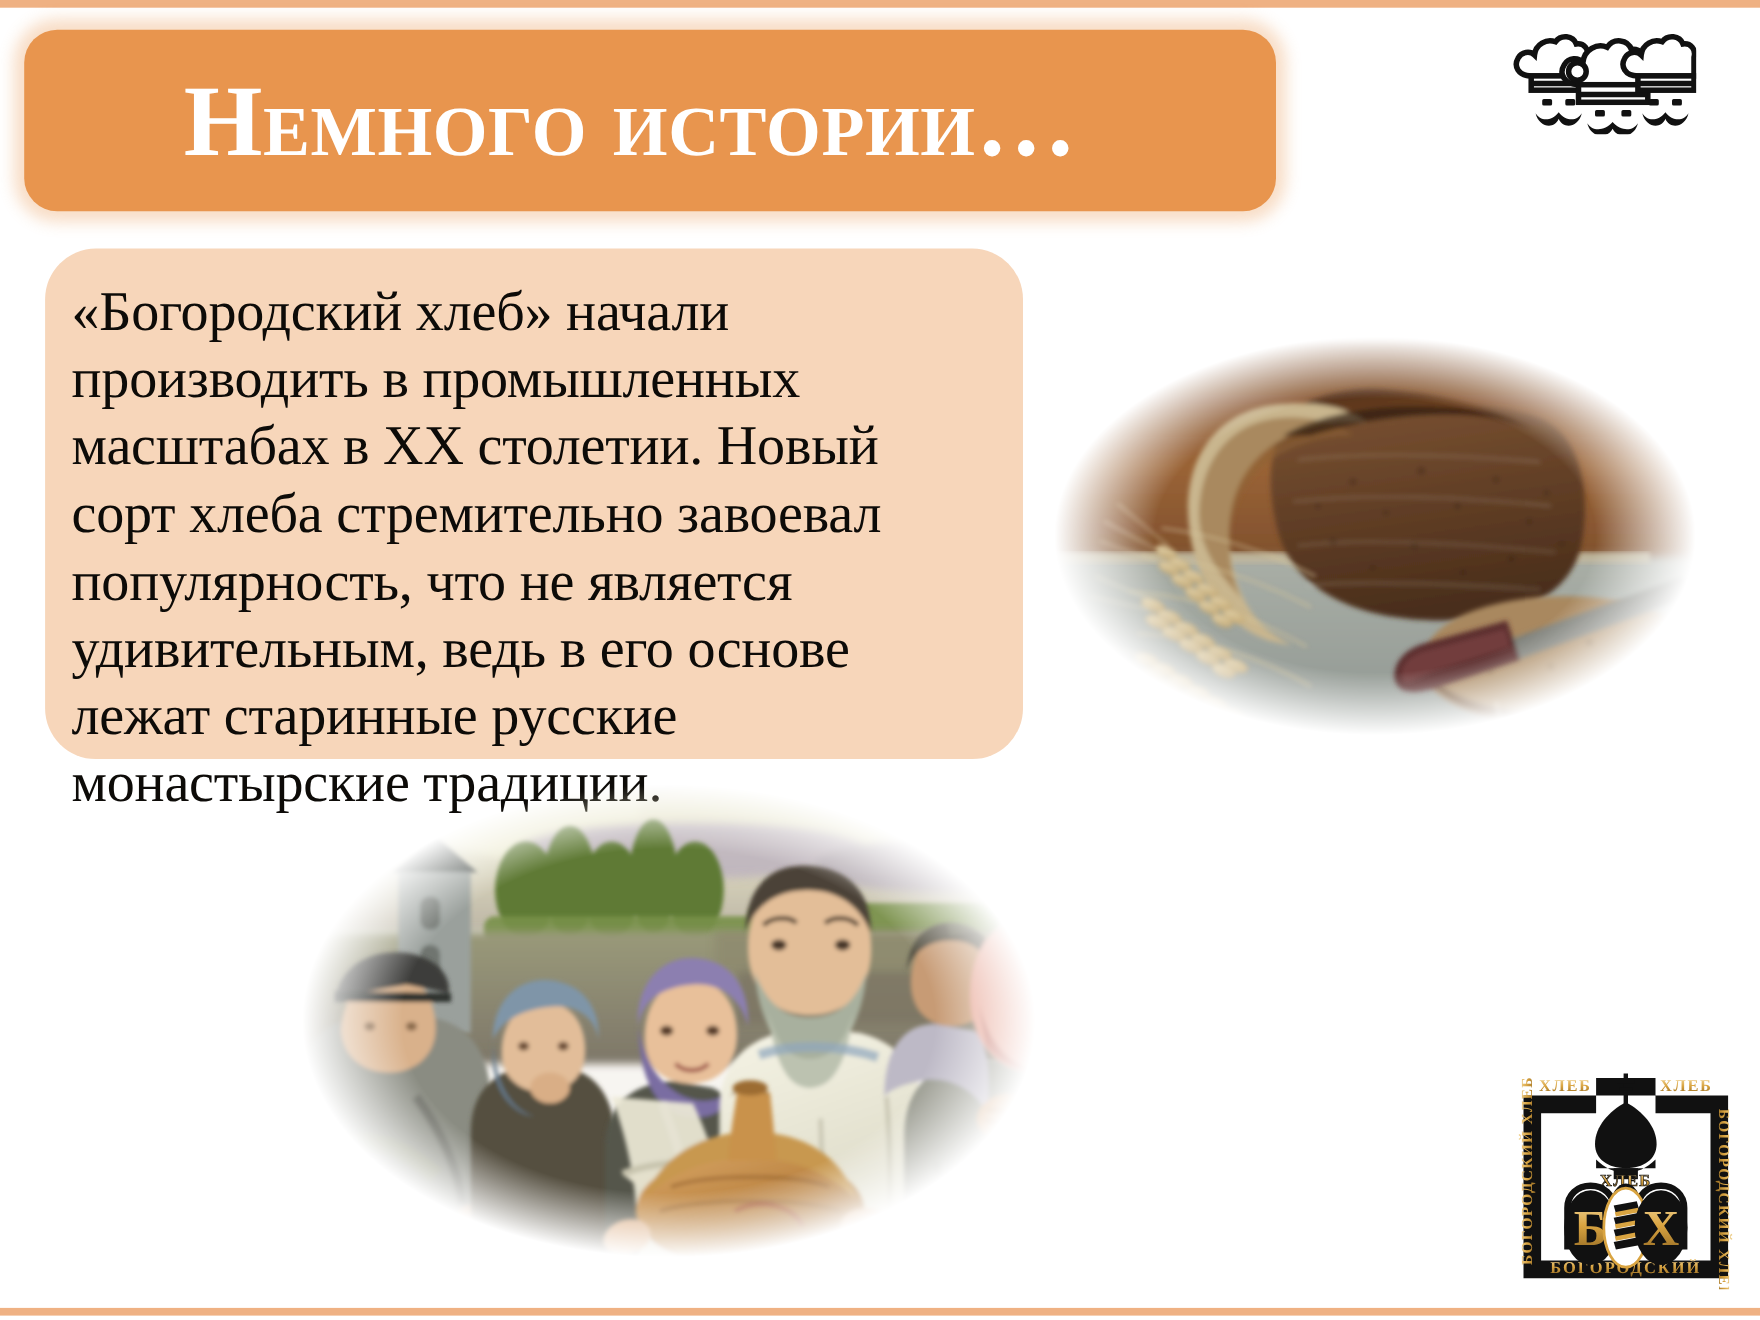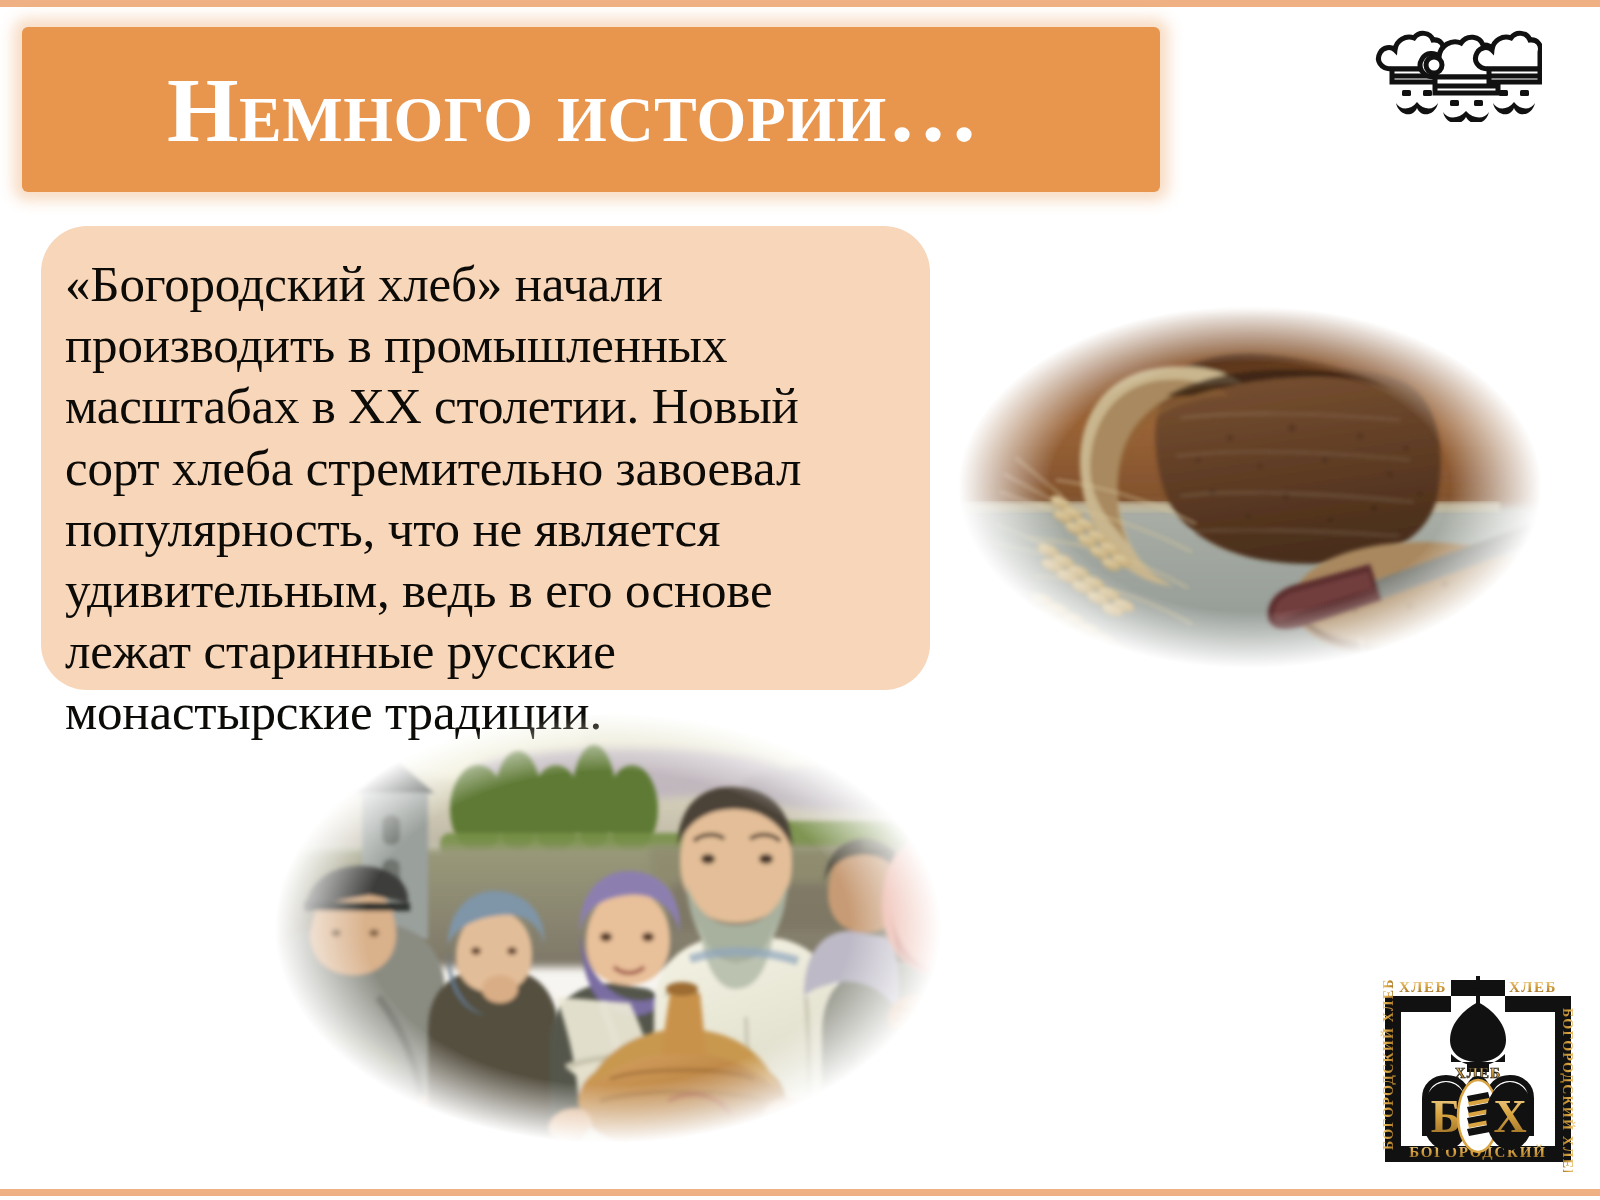--- a/index.html
+++ b/index.html
@@ -27,21 +27,21 @@
   .edge-bar.bottom { top: 1189px; }
 
   
   .title-banner {
     position: absolute;
     left: 22px;
     top: 27px;
     width: 1138px;
     height: 165px;
     background: #E8954E;
-    border-radius: 6px;
+    border-radius: 30px;
     box-shadow: 0 0 14px 9px rgba(232,149,78,0.32);
     display: flex;
     align-items: center;
   }
   .title-text {
     margin-left: 145px;
     color: #FFFFFF;
     font-family: "Liberation Serif", serif;
     font-weight: bold;
     font-size: 92px;

